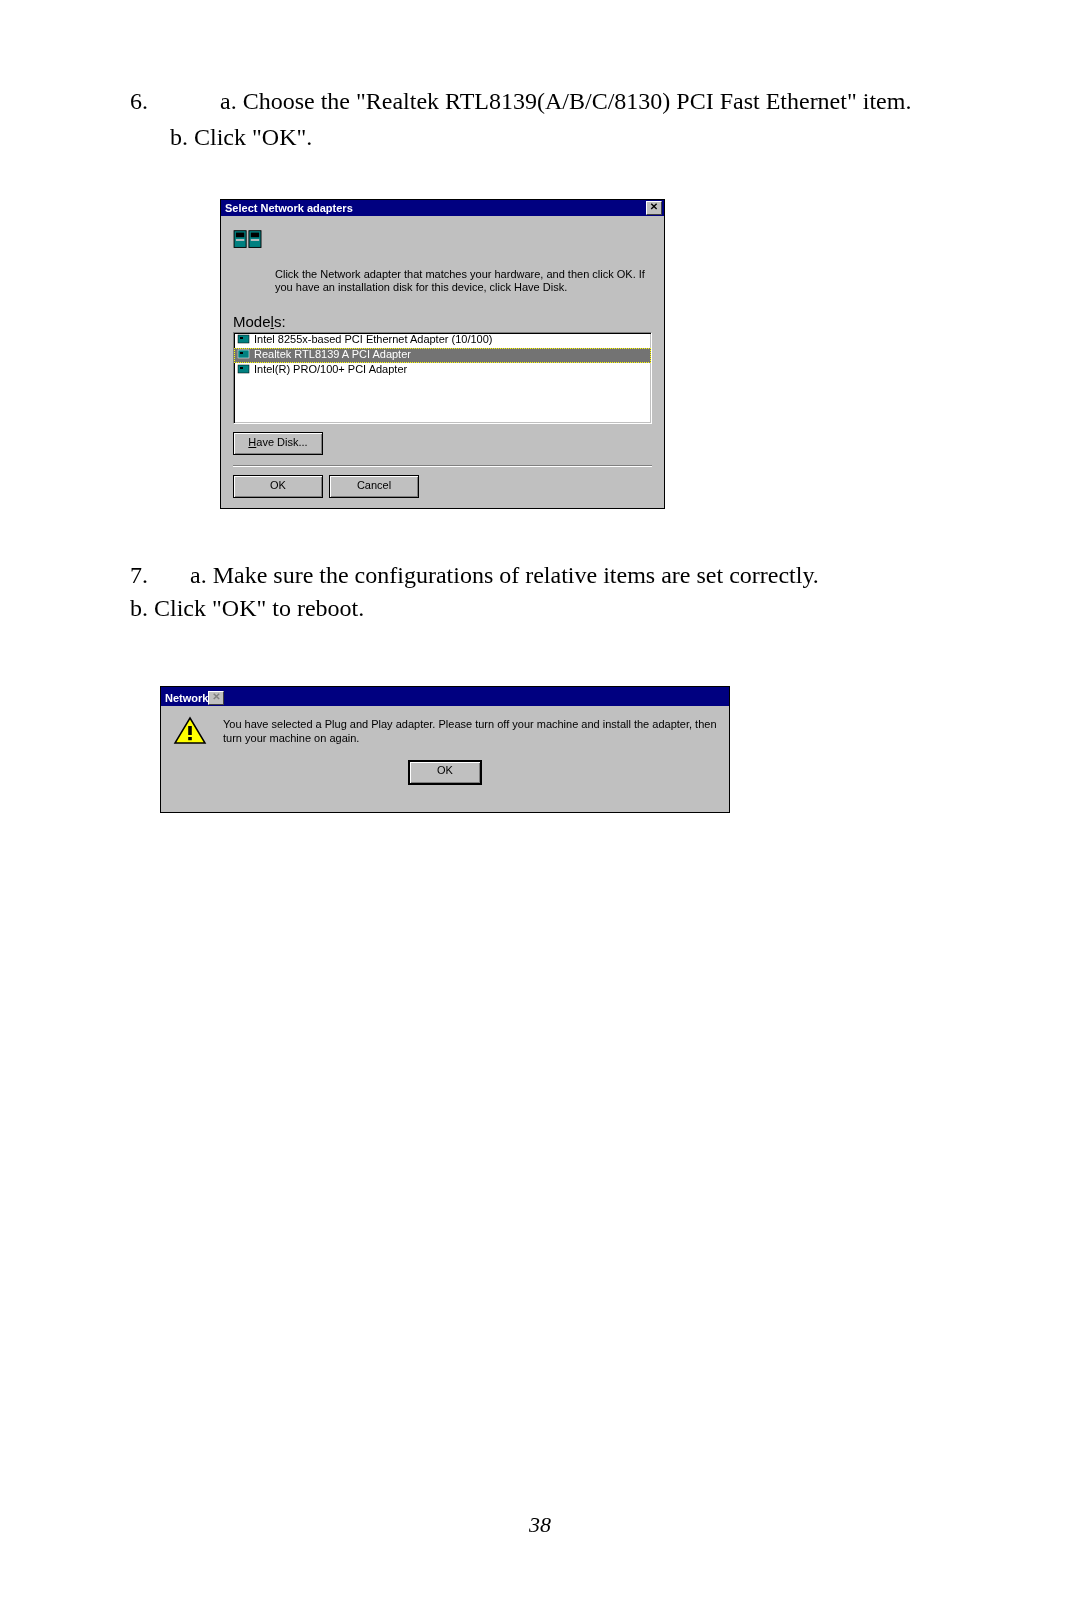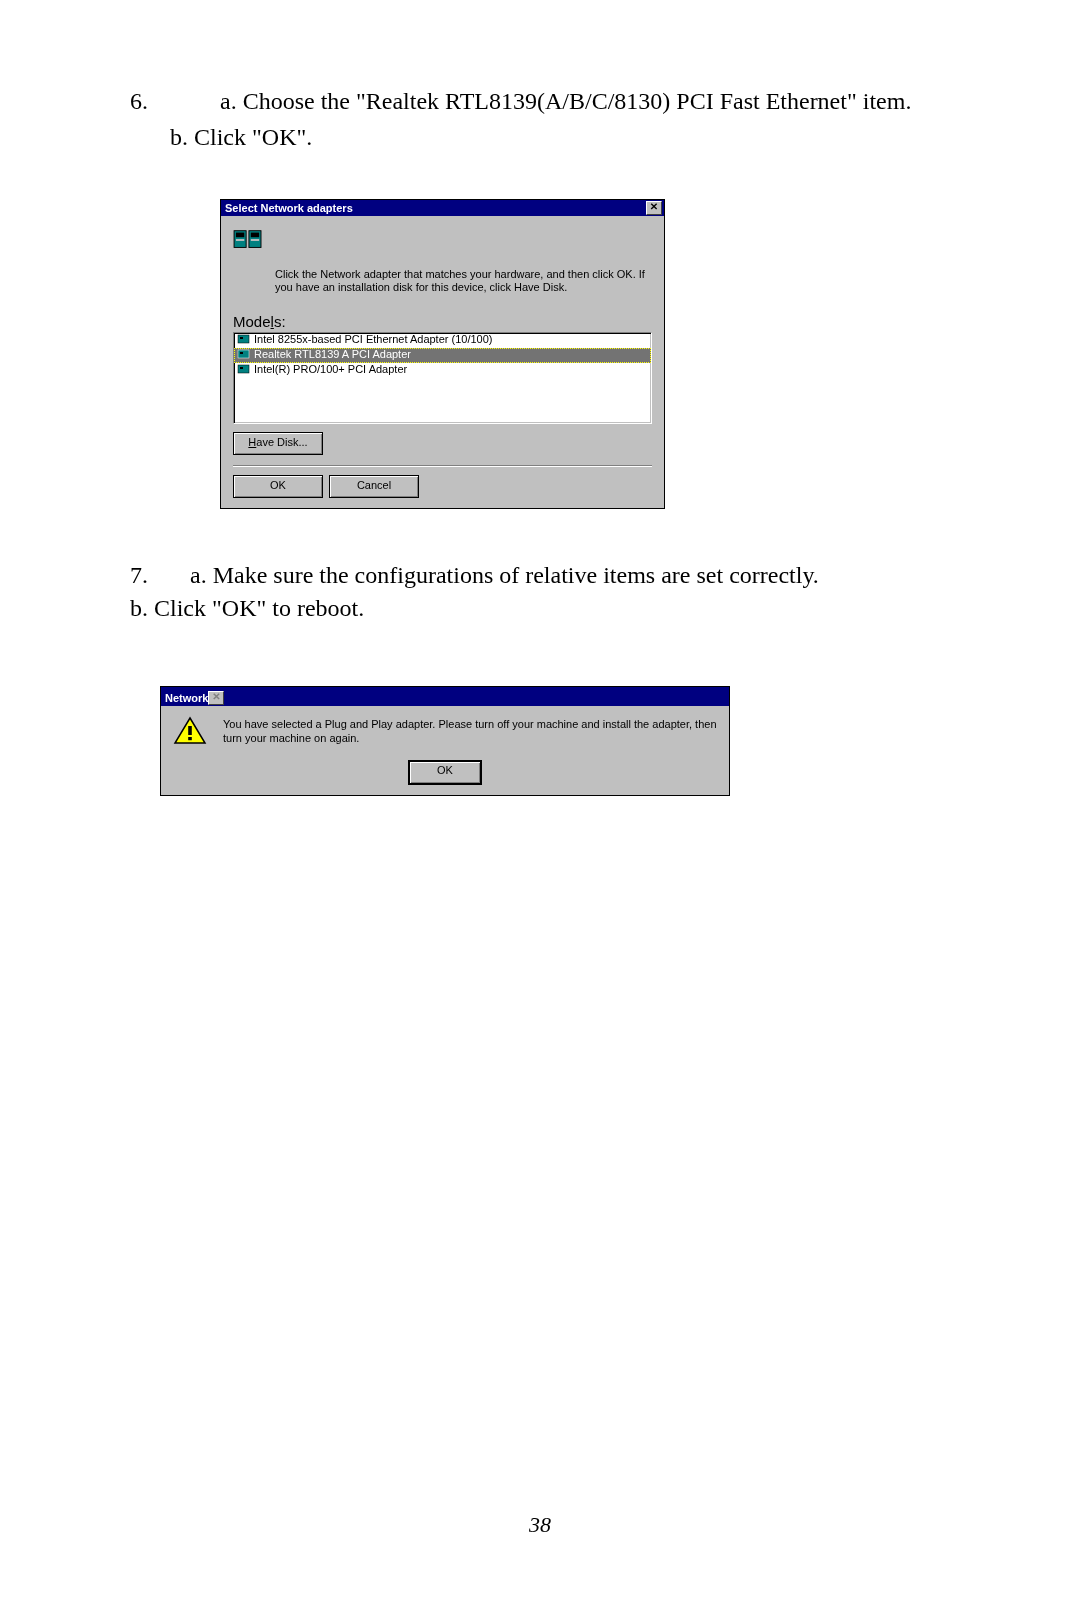--- a/index.html
+++ b/index.html
@@ -183,21 +183,21 @@
     border-right-color: #404040;
     border-bottom-color: #404040;
     color: #808080;
     font-size: 10px;
     line-height: 10px;
     text-align: center;
     font-family: Arial, sans-serif;
     font-weight: bold;
   }
   .dlg2-body {
-    padding: 10px 12px 10px 12px;
+    padding: 10px 12px 27px 12px;
     display: flex;
     flex-direction: column;
     align-items: center;
   }
   .msg-row {
     display: flex;
     align-items: flex-start;
     gap: 16px;
   }
   .warn-icon {

